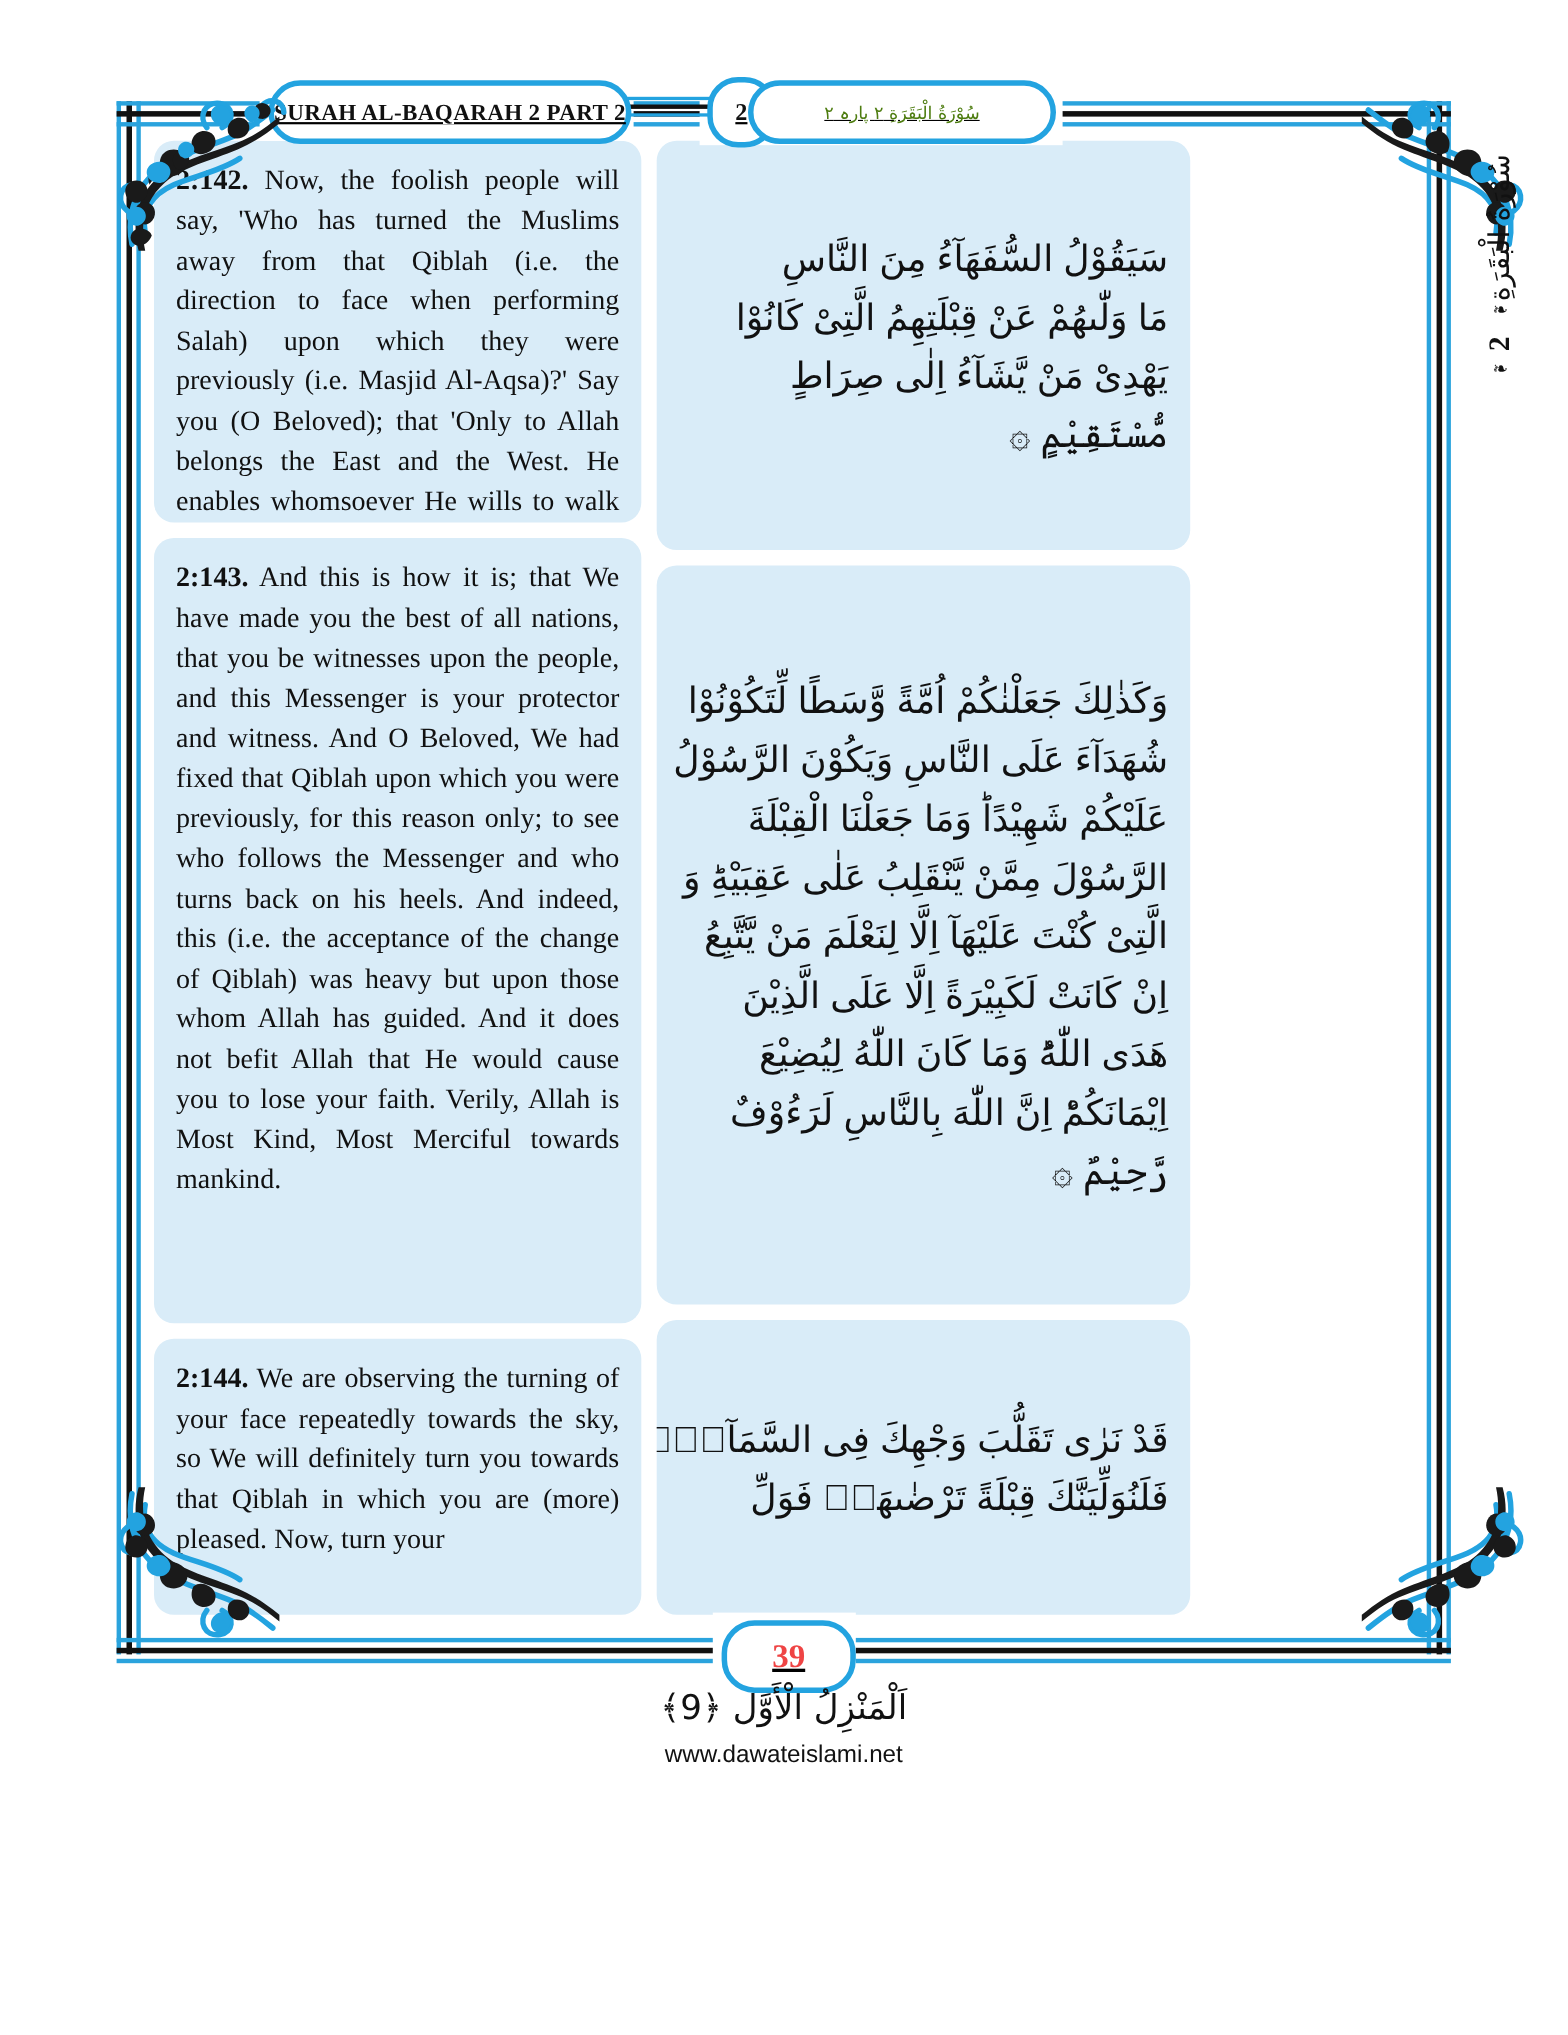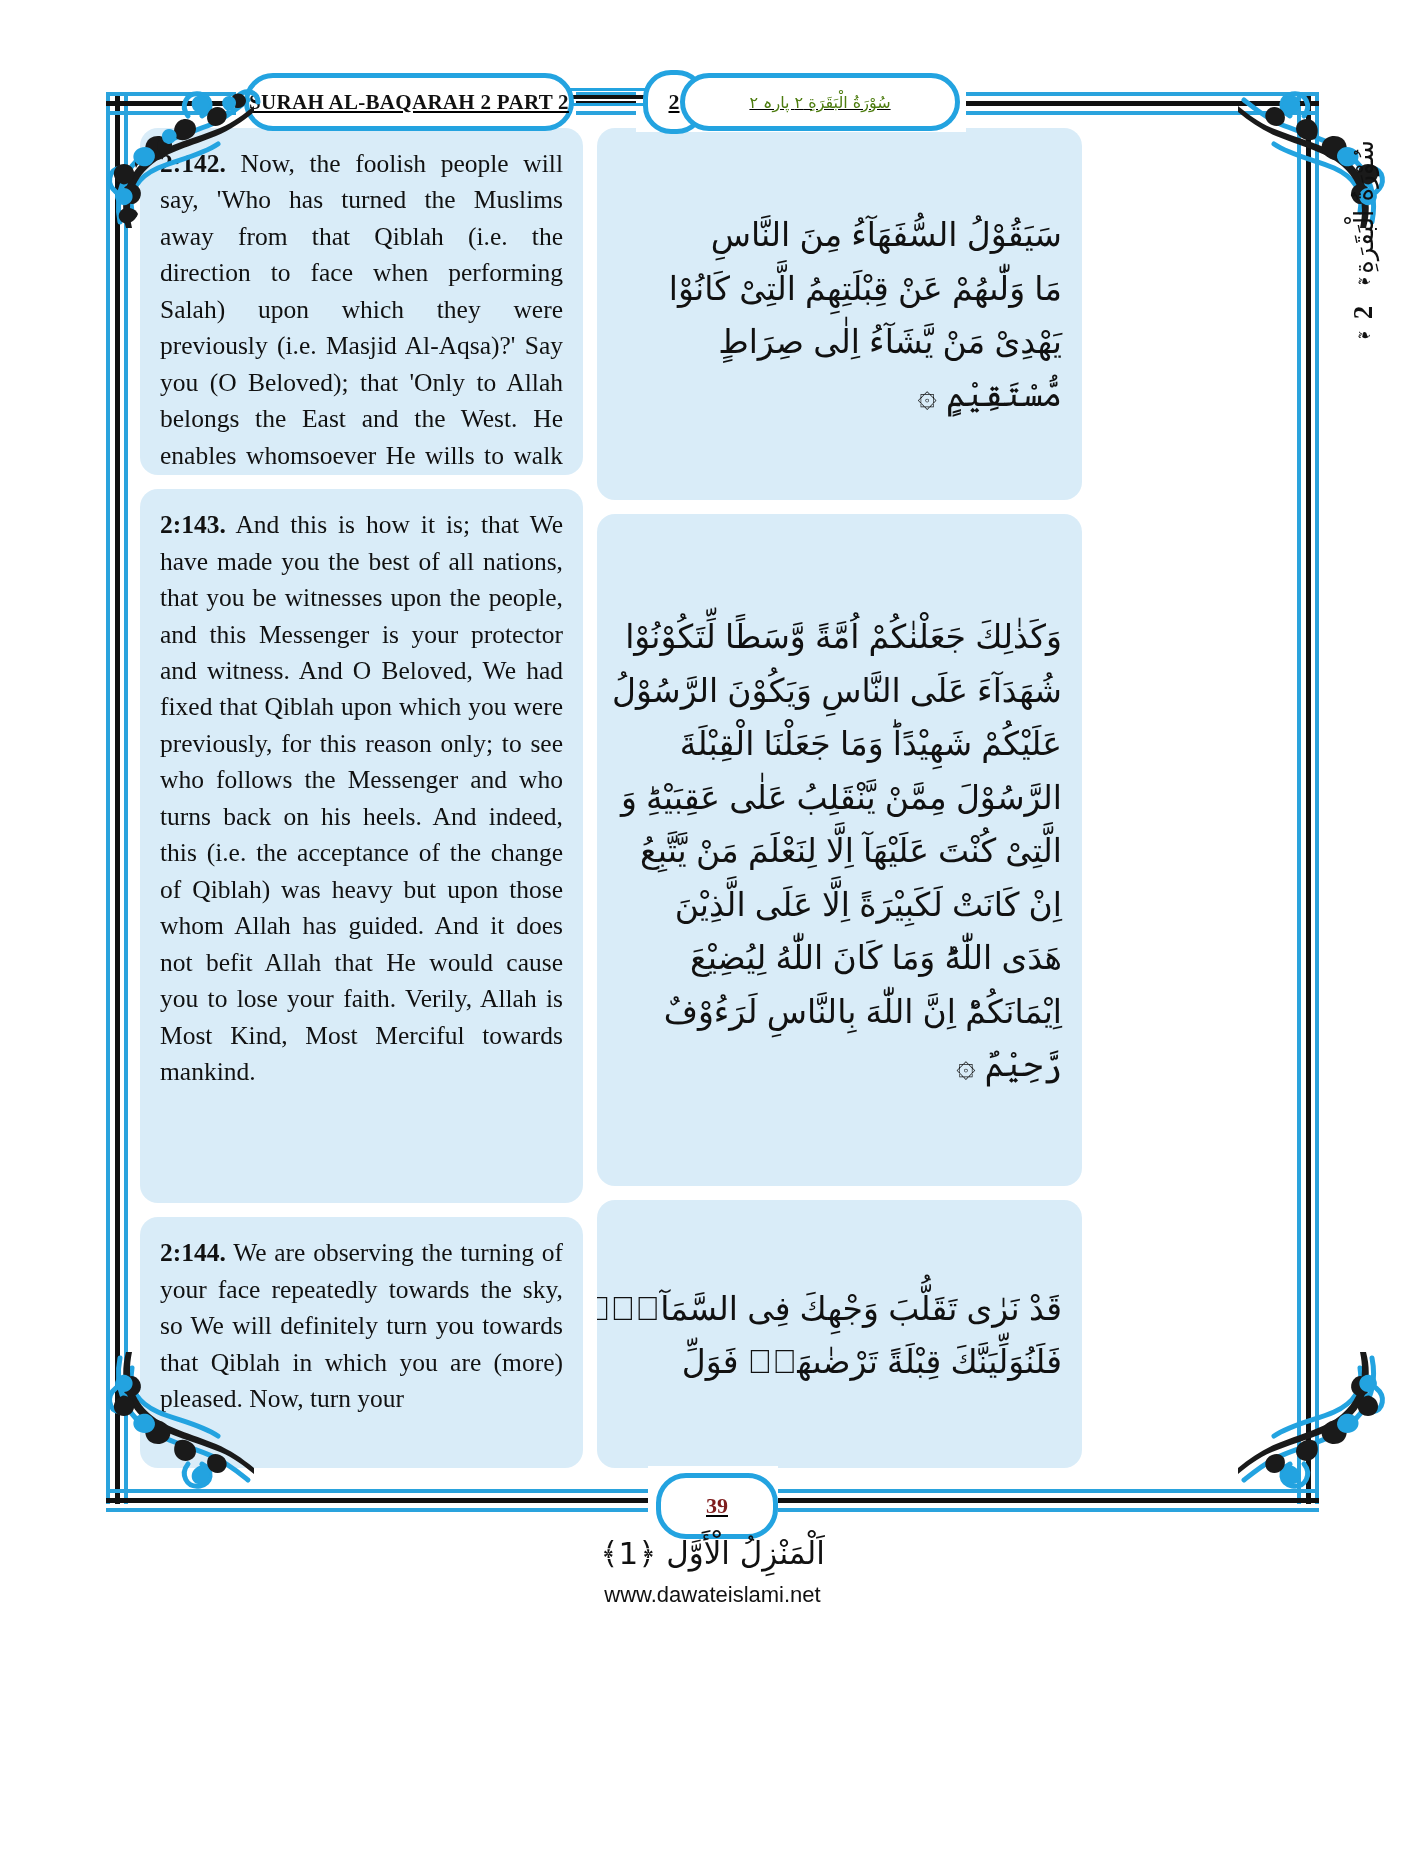--- a/index.html
+++ b/index.html
@@ -70,21 +70,21 @@
   
   .orn{position:absolute;z-index:7;width:170px;height:170px;}
   #orn-tl{left:92px;top:72px;}
   #orn-tr{left:1230px;top:72px;transform:scaleX(-1);}
   #orn-bl{left:92px;top:1338px;transform:scaleY(-1);}
   #orn-br{left:1230px;top:1338px;transform:scale(-1,-1);}
   .orn svg{display:block;width:100%;height:100%;}
 
   
   #pill-page{left:656px;top:1473px;width:112px;height:56px;border-radius:30px;}
-  #pill-page span{font-size:22px;font-weight:bold;color:#7f1d1d;}
+  #pill-page span{font-size:30px;font-weight:bold;color:#ef4444;}
 
   
   .content{position:absolute;left:140px;top:128px;width:1145px;height:1340px;
     display:flex;gap:14px;z-index:3;}
   .col{display:flex;flex-direction:column;gap:14px;}
   .col-en{width:443px;}
   .col-ar{width:485px;}
 
   .panel{
     background:#d9ecf8;border-radius:18px;box-sizing:border-box;
@@ -343,17 +343,17 @@
     <div class="flourish">❧</div>
     <div class="juznum">2</div>
     <div class="flourish">❧</div>
   </div>
 
   <div class="pill" id="pill-page">
     <span>39</span>
   </div>
 
   <div class="footer">
-    <div id="manzil">اَلْمَنْزِلُ الْأَوَّل ﴿1﴾</div>
+    <div id="manzil">اَلْمَنْزِلُ الْأَوَّل ﴿9﴾</div>
     <div id="site">www.dawateislami.net</div>
   </div>
 
 </div>
 
 </body></html>

